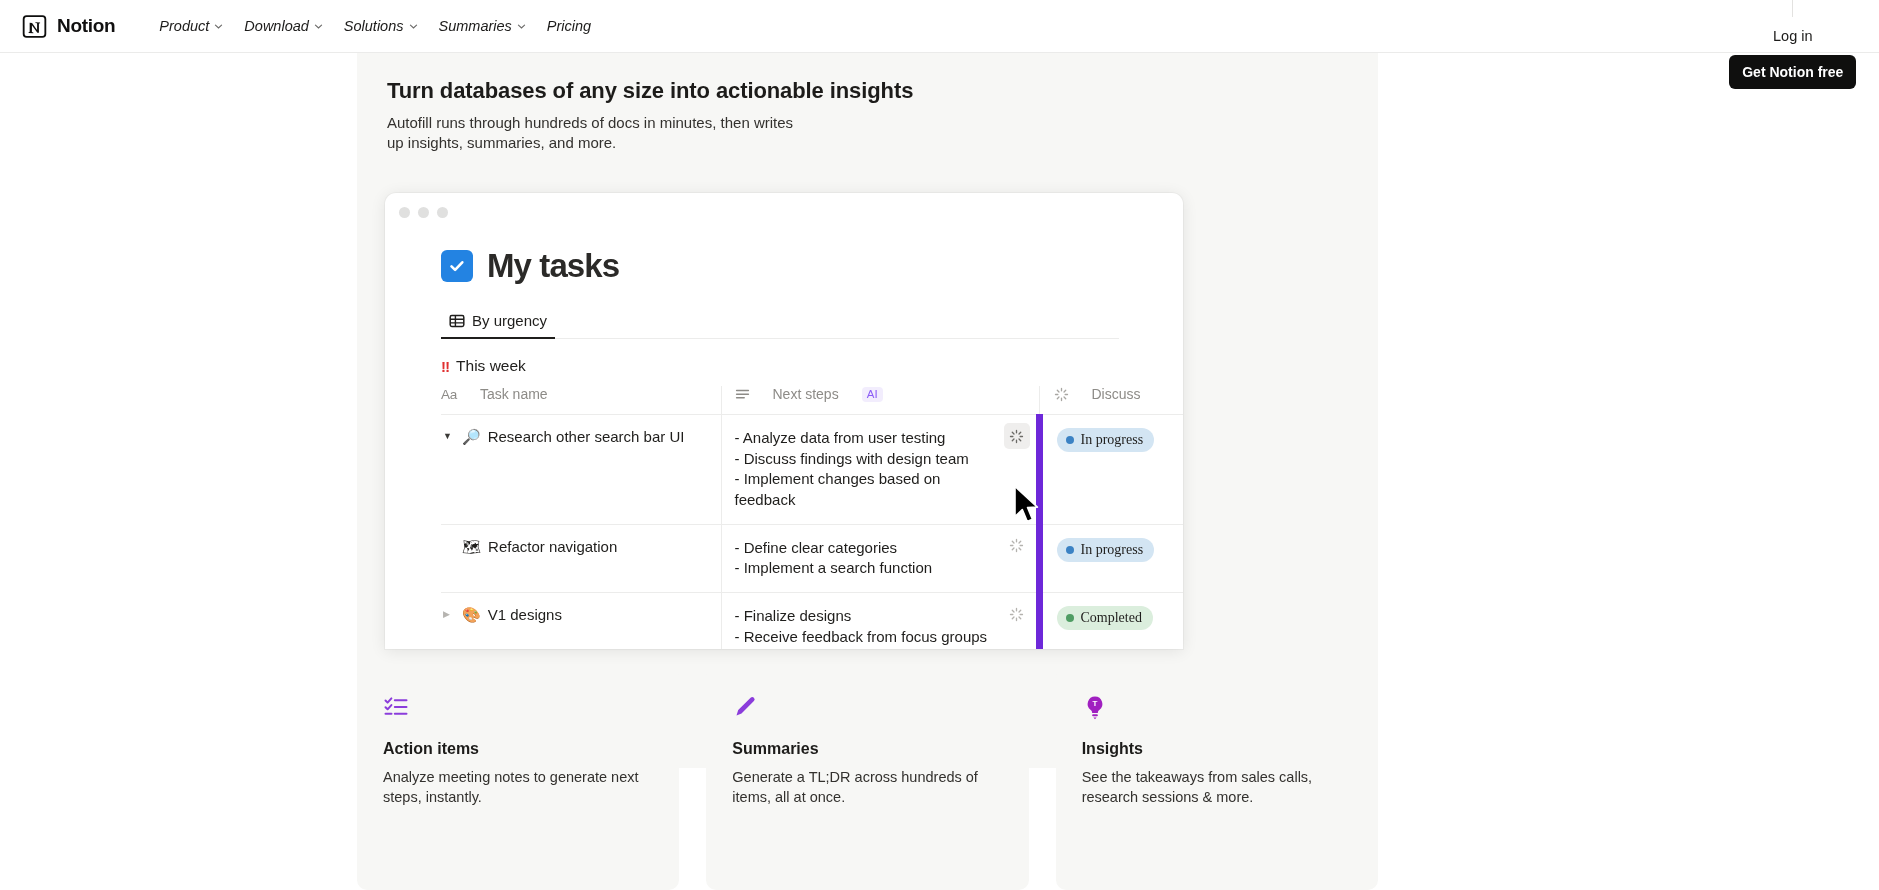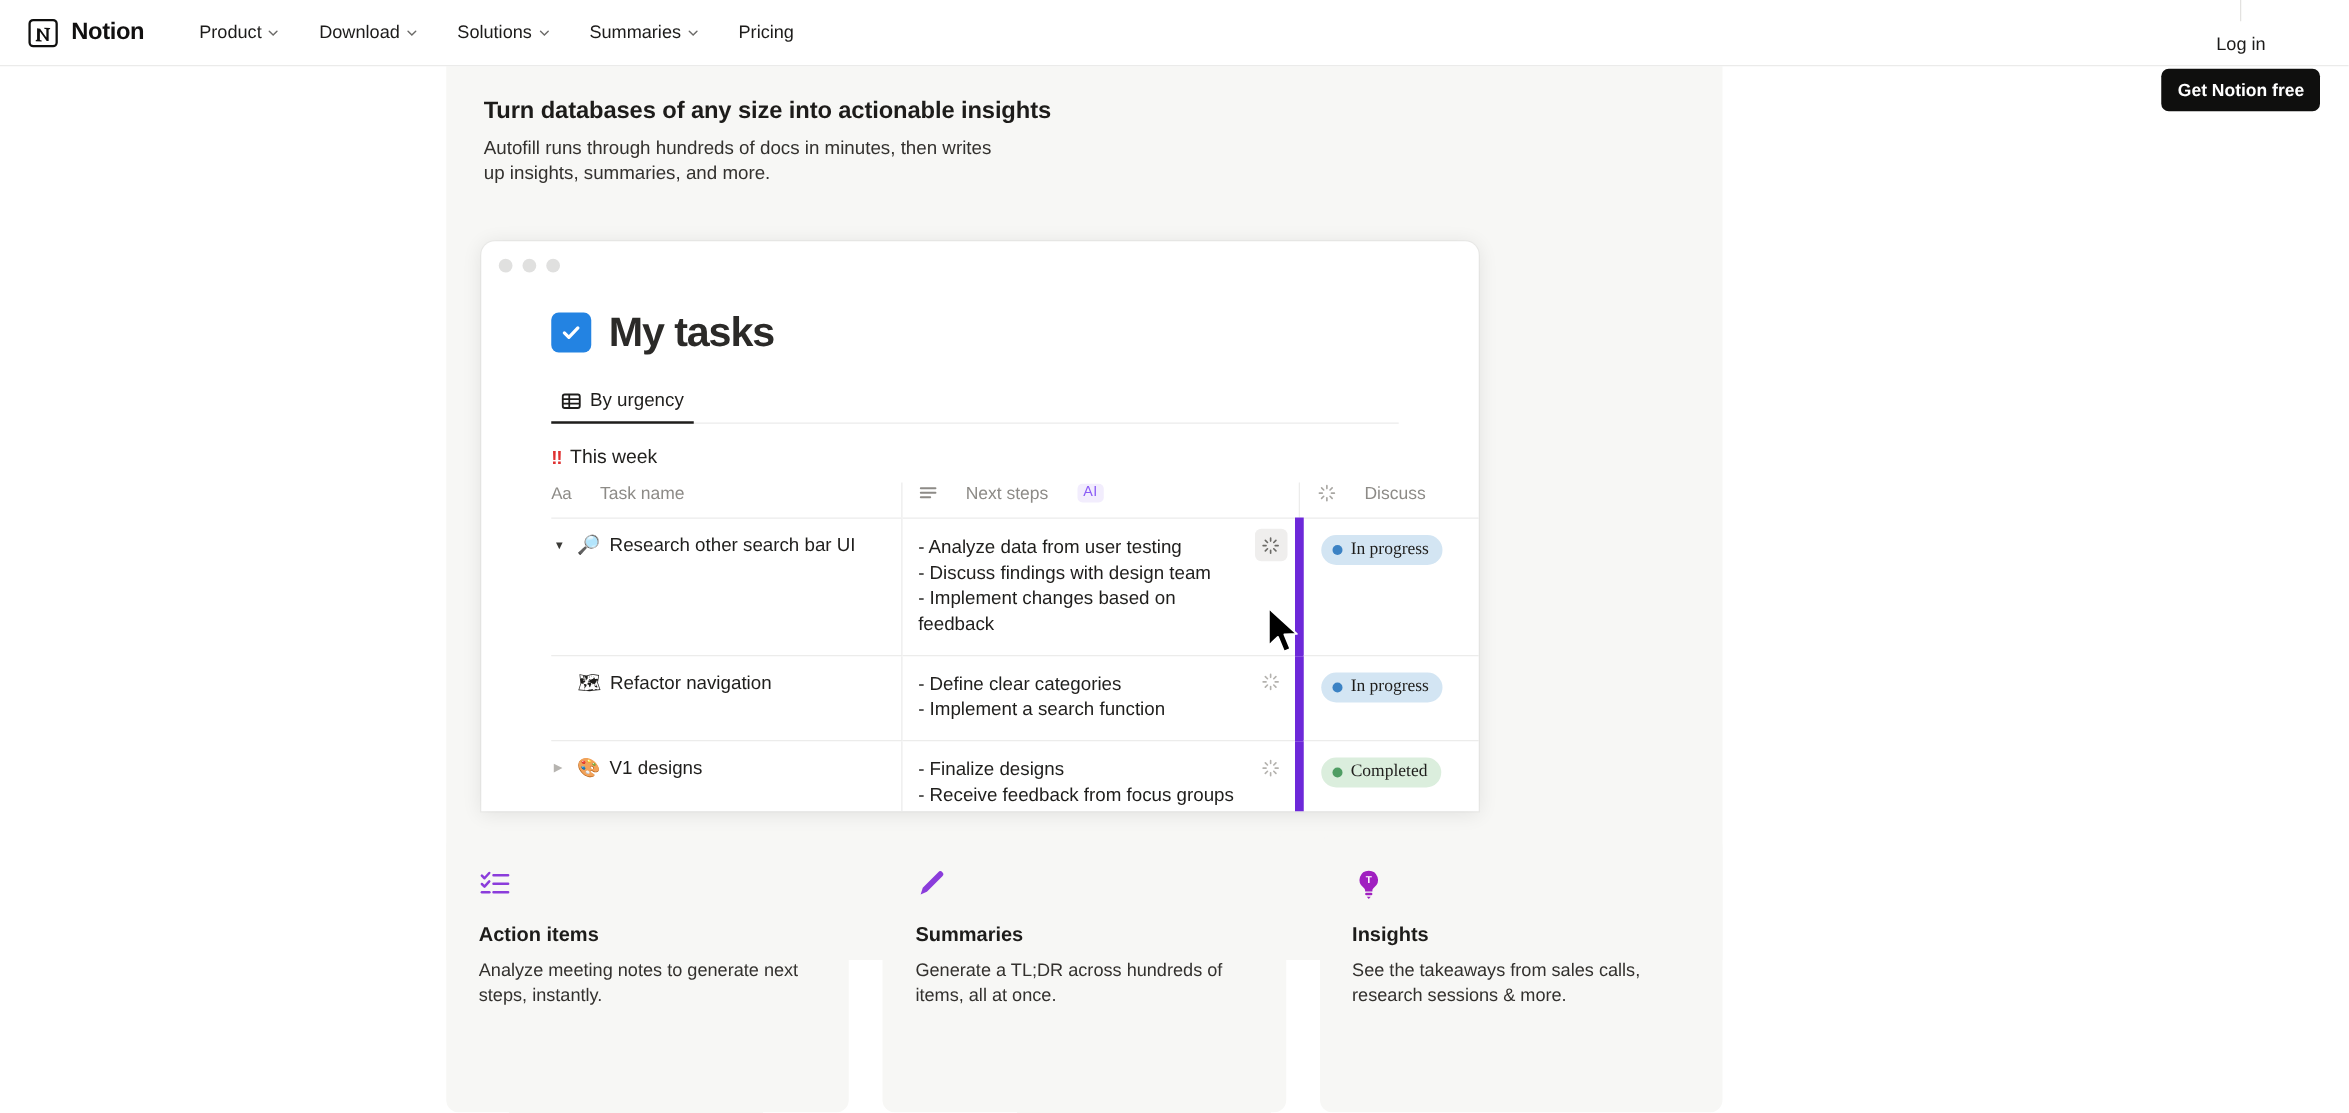--- a/index.html
+++ b/index.html
@@ -19,21 +19,21 @@
     align-items: center;
     padding: 0 22px;
     background: #ffffff;
     border-bottom: 1px solid #ebebea;
     z-index: 20;
   }
   .brand { display: flex; align-items: center; gap: 10px; margin-right: 34px; }
   .brand-logo { width: 25px; height: 25px; display: block; }
   .brand-name { font-size: 19px; font-weight: 700; color: #111010; letter-spacing: -0.3px; }
 
-  .nav-links { display: flex; align-items: flex-end; gap: 12px; }
+  .nav-links { display: flex; align-items: flex-end; gap: 1px; font-style: italic; }
   .nav-link {
     display: flex; align-items: center; gap: 5px;
     font-size: 14.5px; color: #1c1b1a;
     padding: 7px 10px; border-radius: 6px; cursor: pointer;
     white-space: nowrap;
   }
   .caret { width: 9px; height: 9px; display: block; opacity: .75; }
 
   .nav-right { margin-left: auto; display: flex; align-items: center; gap: 4px; flex-direction: column; }
   .nav-right-link {
@@ -54,21 +54,21 @@
   .feature-panel {
     position: absolute;
     left: 357px; top: 0px;
     width: 1021px; height: 715px;
     background: #f7f7f5;
     border-radius: 0 0 0 0;
   }
 
   .panel-head { padding: 25px 30px 0 30px; }
   .panel-title {
-    font-size: 19px; font-weight: 700; color: #1d1c1a;
+    font-size: 22px; font-weight: 700; color: #1d1c1a;
     letter-spacing: -0.1px; margin-bottom: 9px;
   }
   .panel-sub {
     font-size: 15px; color: #33312e; line-height: 1.36;
     max-width: 420px;
   }
 
   
   .mock-window {
     position: absolute;

